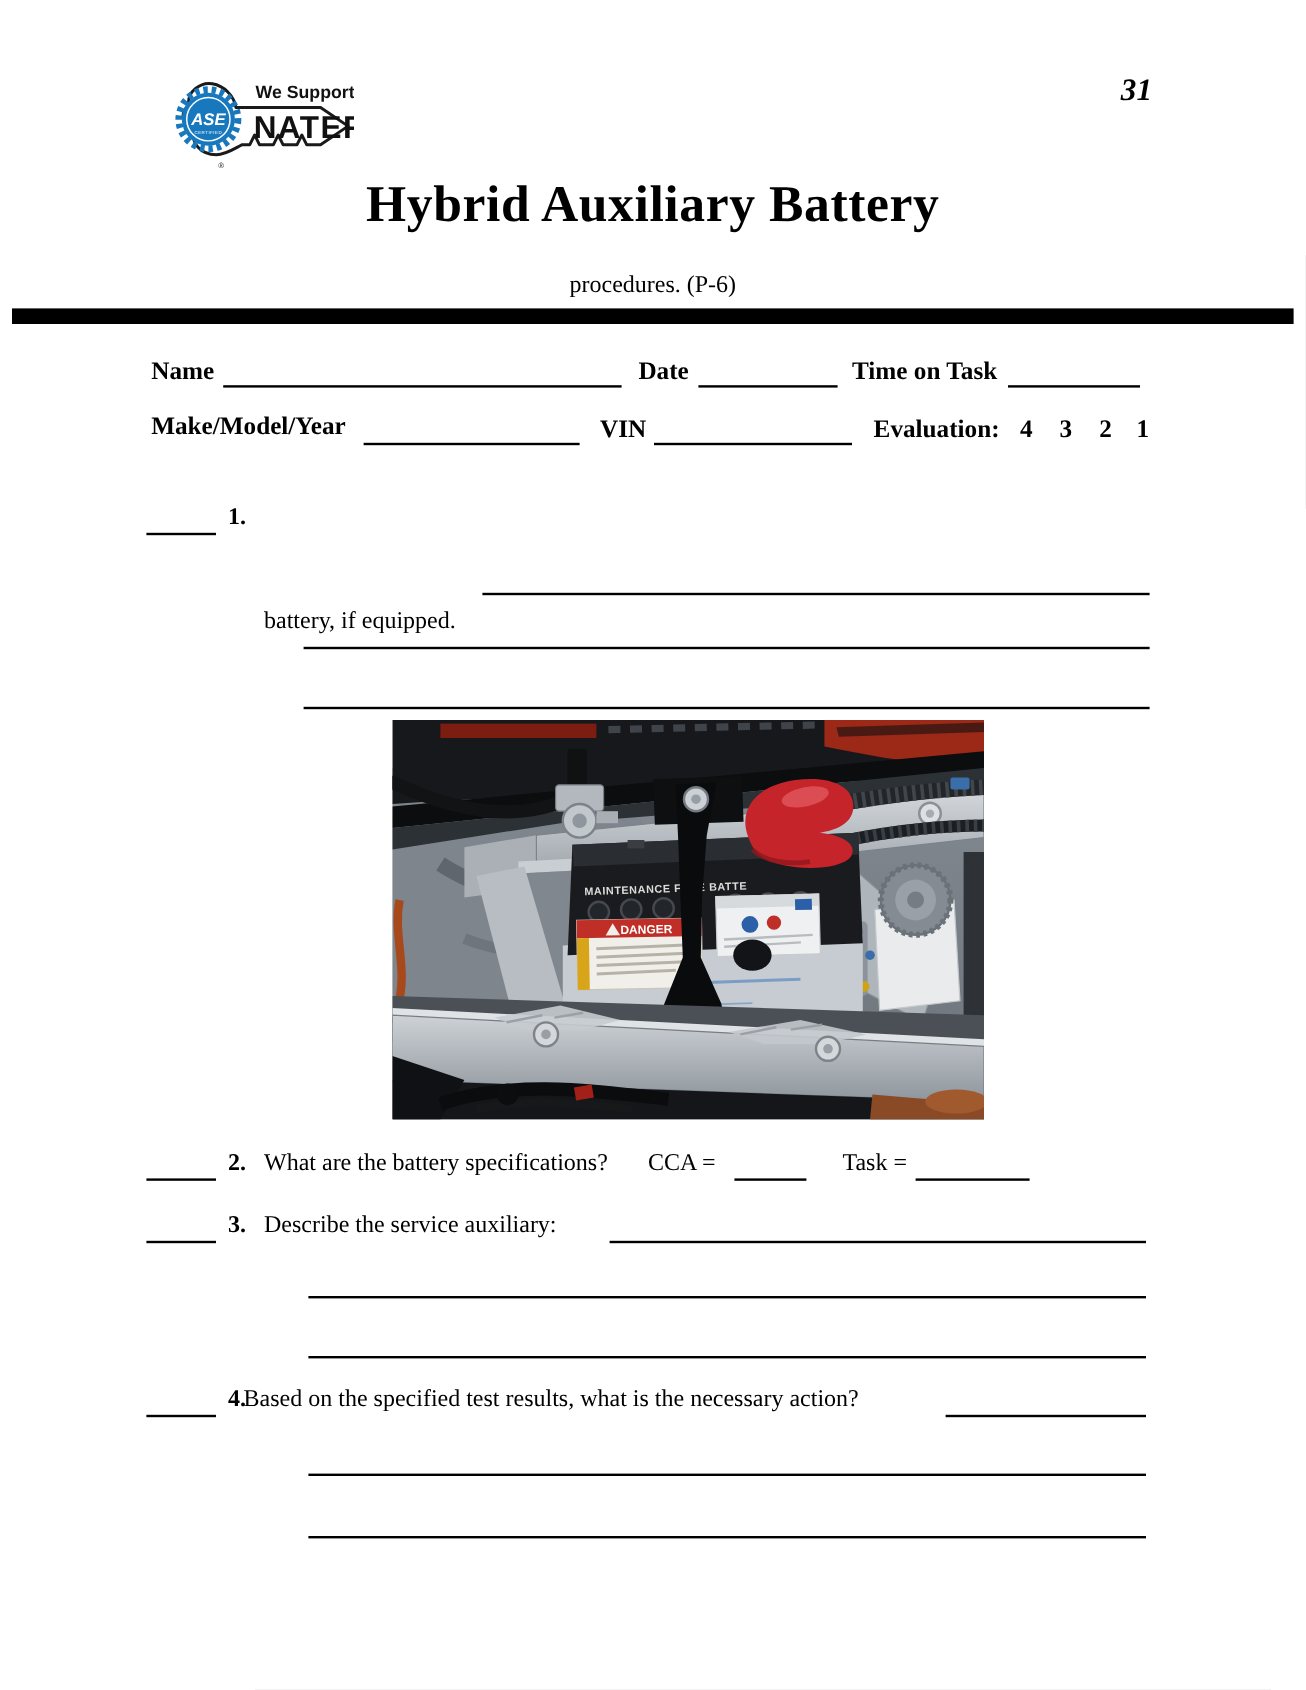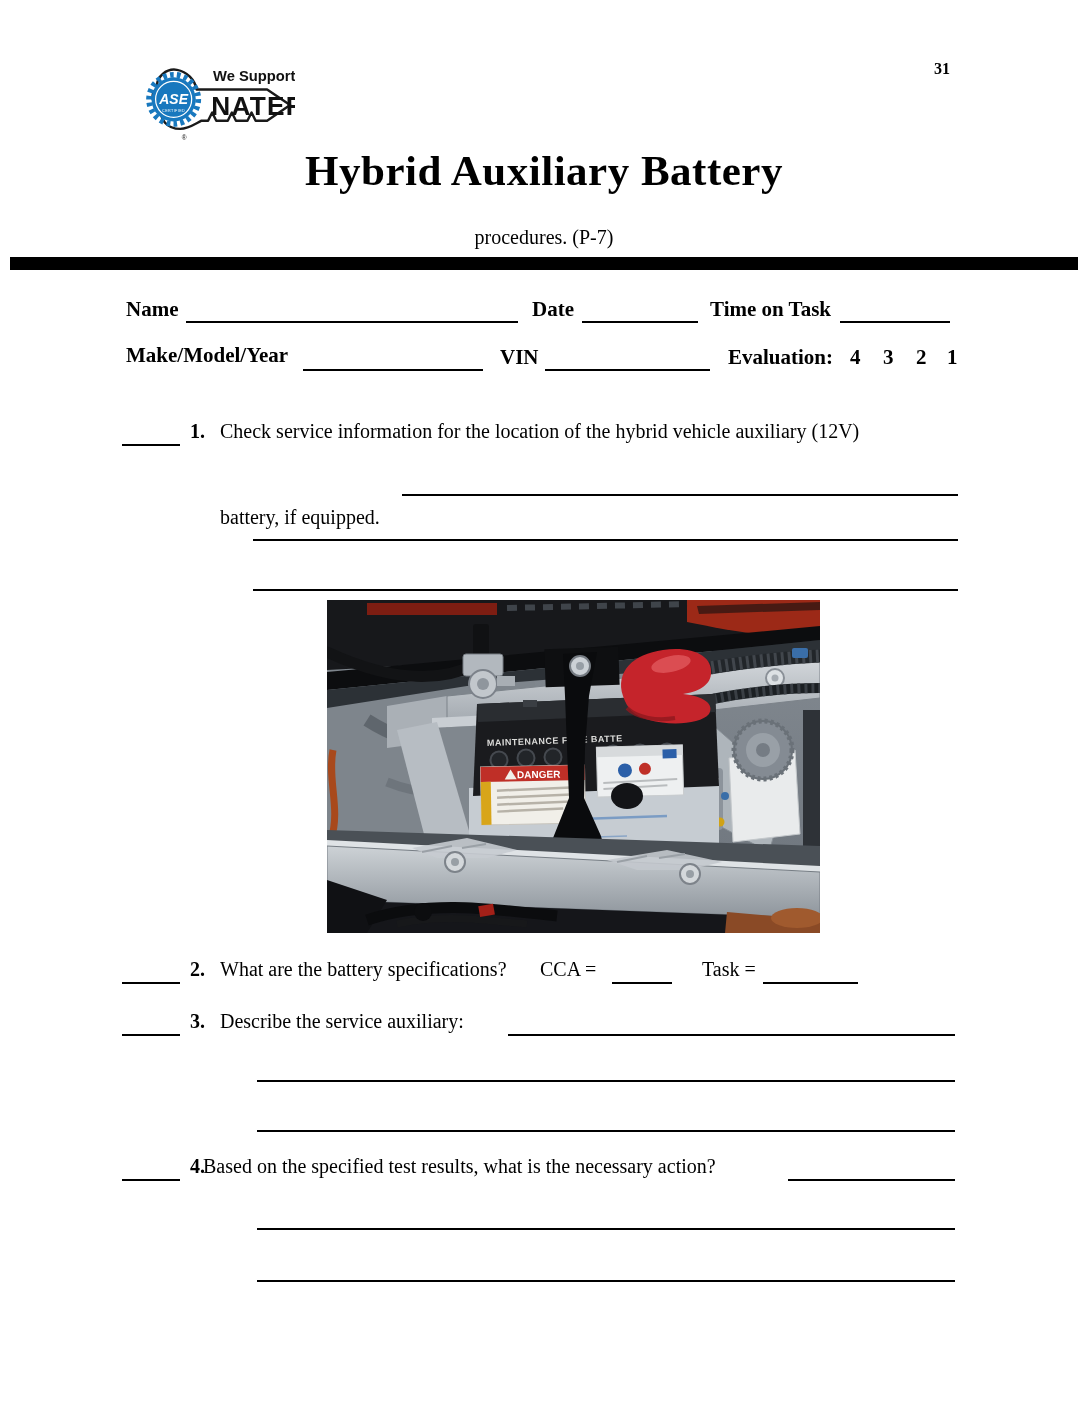--- a/index.html
+++ b/index.html
@@ -6,21 +6,21 @@
   #page{
     position:relative;
     width:1088px;height:1408px;
     margin:0 auto;
     background:#ffffff;
     font-family:"Liberation Serif", serif;
     color:#000;
     overflow:hidden;
   }
   .abs{position:absolute;white-space:nowrap;}
-  .pagenum{font-size:16px;font-weight:bold;}
+  .pagenum{font-size:26px;font-weight:bold;font-style:italic;}
   .title{width:1088px;text-align:center;font-size:43px;font-weight:bold;letter-spacing:.5px;}
   .subtitle{width:1088px;text-align:center;font-size:20px;}
   .subtitle b{font-weight:bold;}
   .rule{background:#000;}
   .lbl{font-size:21px;font-weight:bold;}
   .txt{font-size:20px;}
   .qnum{font-size:20px;font-weight:bold;}
   .wline{border-bottom:2px solid #000;height:22px;display:block;}
   .score{font-size:21px;font-weight:bold;}
   svg text{user-select:none;}
@@ -41,21 +41,21 @@
       <circle cx="52" cy="52" r="22" fill="none" stroke="#ffffff" stroke-width="1.5"></circle>
       <text x="52" y="58" text-anchor="middle" font-family="Liberation Sans, sans-serif" font-size="17" font-style="italic" font-weight="bold" fill="#ffffff">ASE</text>
       <text x="52" y="67" text-anchor="middle" font-family="Liberation Sans, sans-serif" font-size="4.5" letter-spacing="0.5" fill="#ffffff">CERTIFIED</text>
       <text x="100" y="30" font-family="Liberation Sans, sans-serif" font-size="18" font-weight="bold" fill="#111">We Support</text>
       <text x="98" y="71" font-family="Liberation Sans, sans-serif" font-size="32" font-weight="bold" letter-spacing="1.5" fill="#111">NATEF</text>
       <text x="62" y="102" font-family="Liberation Sans, sans-serif" font-size="8" fill="#111">®</text>
     </svg>
   </div>
 
   <div class="abs title" style="left:0;top:146px;">Hybrid Auxiliary Battery</div>
-  <div class="abs subtitle" style="left:0;top:226px;">procedures.  (P-7)</div>
+  <div class="abs subtitle" style="left:0;top:226px;">procedures.  (P-6)</div>
 
   <div class="abs rule" style="left:10px;top:257px;width:1068px;height:13px;"></div>
 
   <div class="abs lbl" style="left:126px;top:297px;">Name</div>
   <span class="abs wline" style="left:186px;top:299px;width:332px;"></span>
   <div class="abs lbl" style="left:532px;top:297px;">Date</div>
   <span class="abs wline" style="left:582px;top:299px;width:116px;"></span>
   <div class="abs lbl" style="left:710px;top:297px;">Time on Task</div>
   <span class="abs wline" style="left:840px;top:299px;width:110px;"></span>
 
@@ -64,21 +64,20 @@
   <div class="abs lbl" style="left:500px;top:345px;">VIN</div>
   <span class="abs wline" style="left:545px;top:347px;width:165px;"></span>
   <div class="abs lbl" style="left:728px;top:345px;">Evaluation:</div>
   <div class="abs score" style="left:850px;top:345px;">4</div>
   <div class="abs score" style="left:883px;top:345px;">3</div>
   <div class="abs score" style="left:916px;top:345px;">2</div>
   <div class="abs score" style="left:947px;top:345px;">1</div>
 
   <span class="abs wline" style="left:122px;top:422px;width:58px;"></span>
   <div class="abs qnum" style="left:190px;top:420px;">1.</div>
-  <div class="abs txt" style="left:220px;top:420px;">Check service information for the location of the hybrid vehicle auxiliary (12V)</div>
   <div class="abs txt" style="left:220px;top:470px;margin-top:36px;">battery, if equipped.</div>
   <span class="abs wline" style="left:402px;top:472px;width:556px;"></span>
   <span class="abs wline" style="left:253px;top:517px;width:705px;"></span>
   <span class="abs wline" style="left:253px;top:567px;width:705px;"></span>
 
   <div class="abs" style="left:327px;top:600px;width:493px;height:333px;">
     <svg width="493" height="333" viewBox="0 0 493 333" preserveAspectRatio="none" role="img">
       <defs>
         <linearGradient id="gBg" x1="0" y1="0" x2="0" y2="1">
             <stop offset="0" stop-color="#868d94"></stop>

